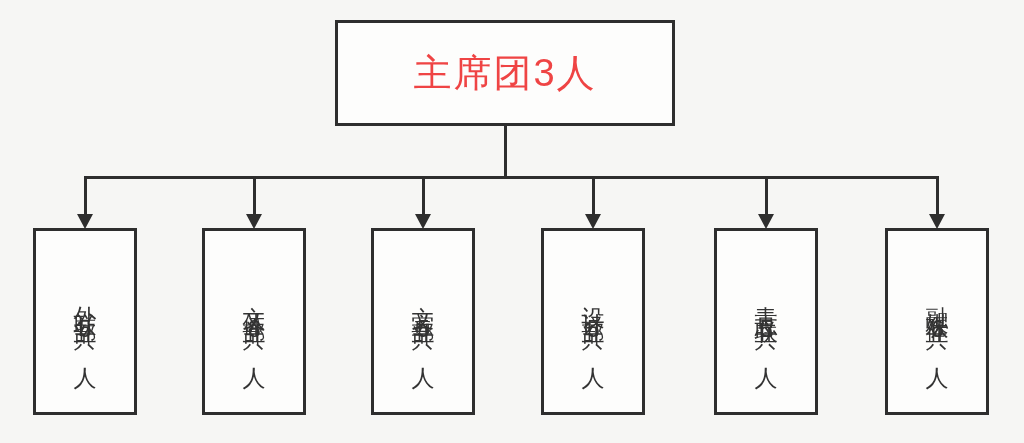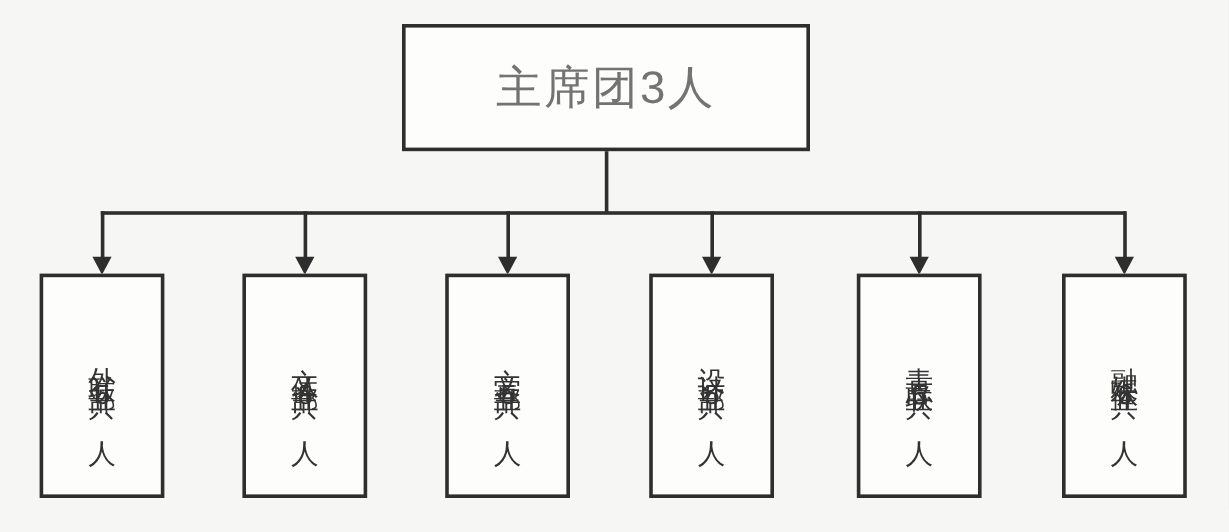--- a/index.html
+++ b/index.html
@@ -24,21 +24,21 @@
     height: 106px;
     background: #fdfdfc;
     border: 3px solid #2e2e2e;
     box-sizing: border-box;
     display: flex;
     align-items: center;
     justify-content: center;
   }
   .root-label {
     font-size: 38px;
-    color: #737373;
+    color: #ef4444;
     letter-spacing: 2px;
     white-space: nowrap;
   }
   
   .line {
     position: absolute;
     background: #2e2e2e;
   }
   .stem {
     left: 504px;

